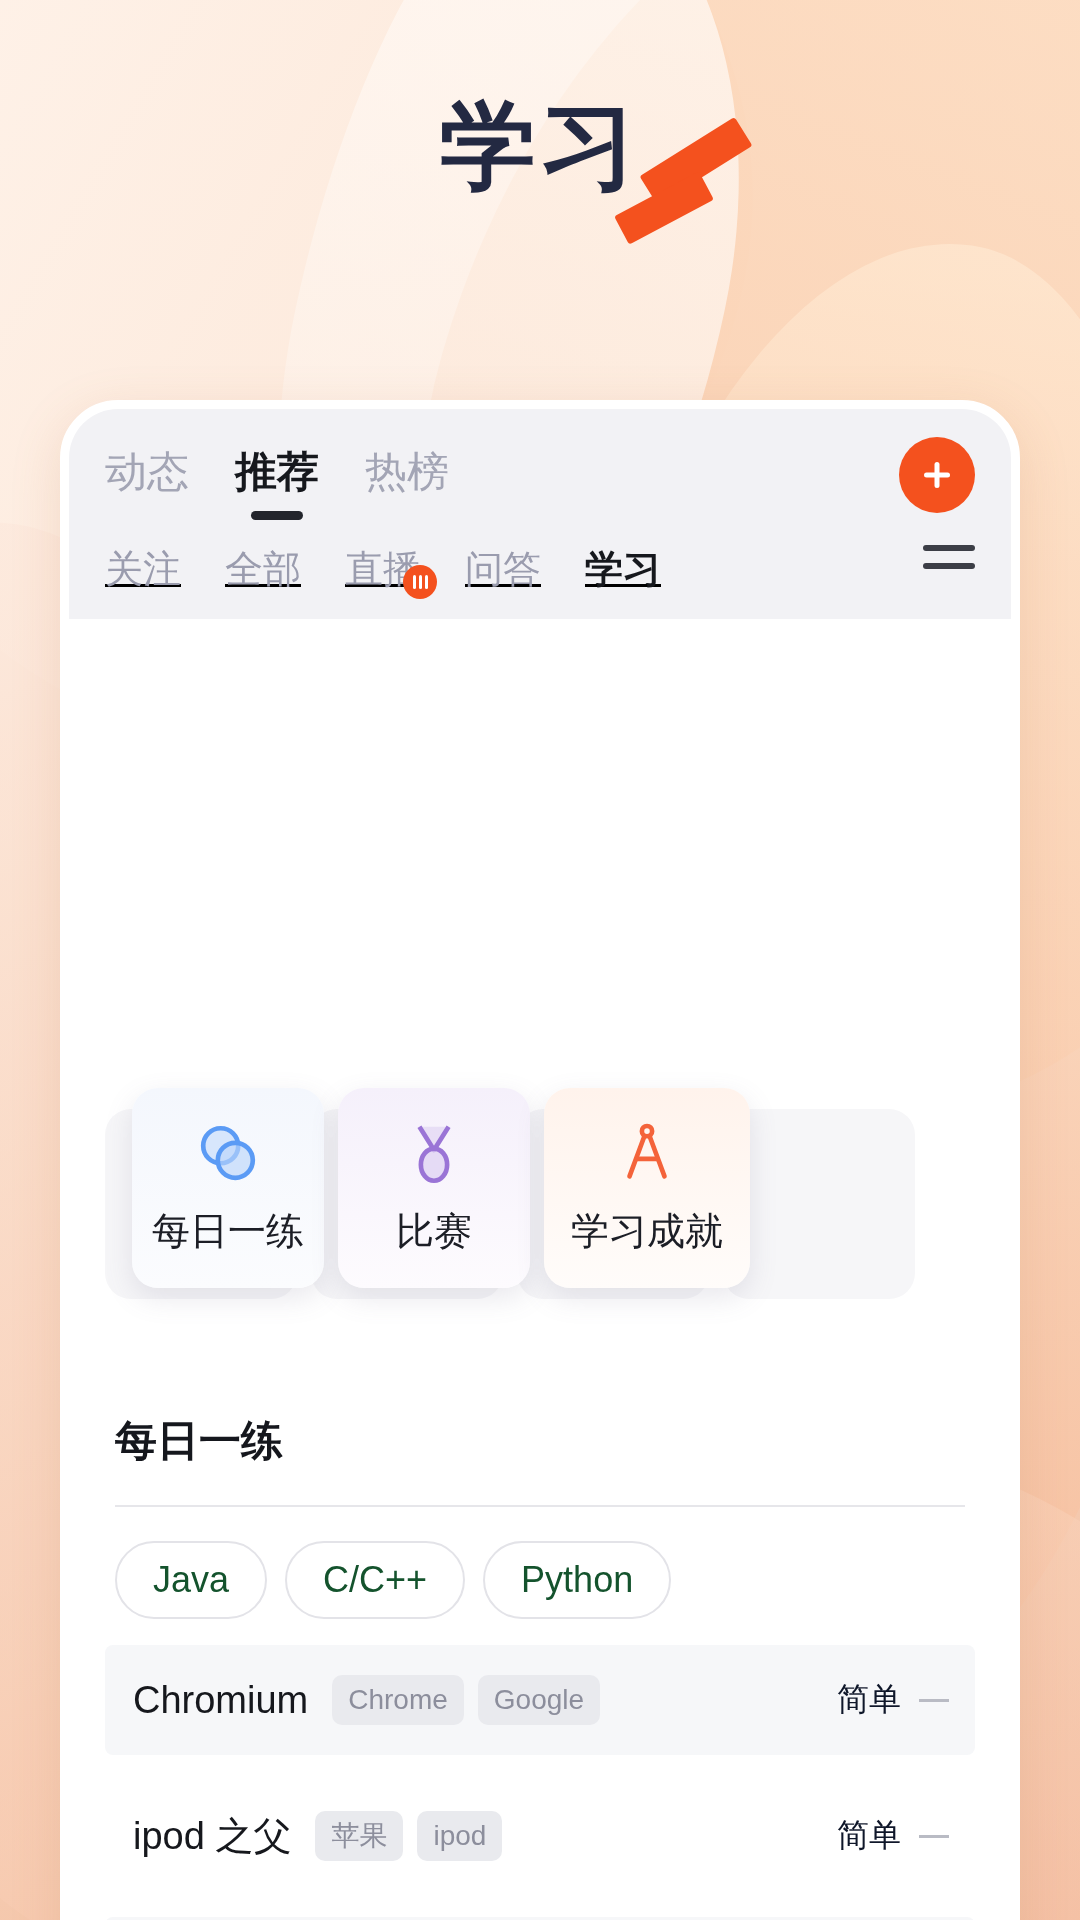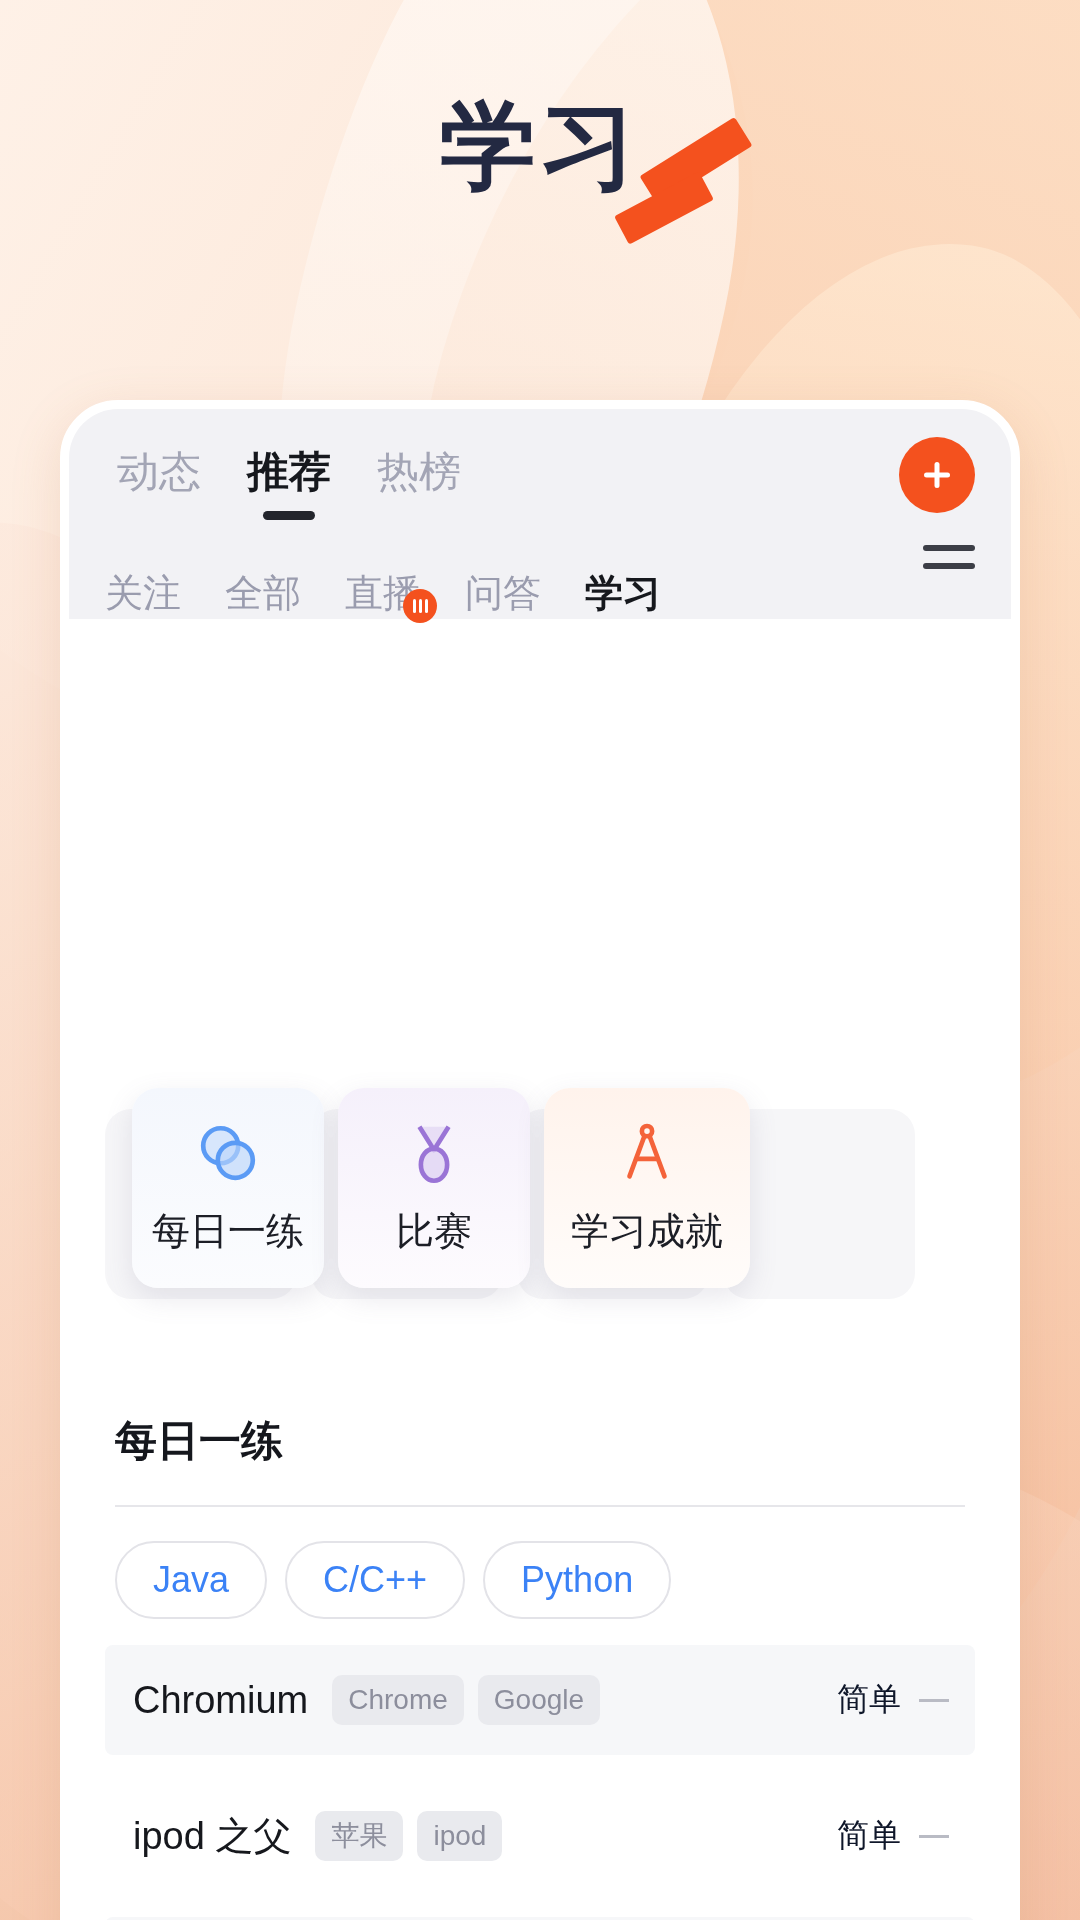--- a/index.html
+++ b/index.html
@@ -44,35 +44,35 @@
   .phone {
     position:absolute; top:400px; left:60px; width:960px; height:1560px;
     border:9px solid #ffffff; border-top-left-radius:58px; border-top-right-radius:58px;
     background:#ffffff; z-index:2; overflow:hidden;
     box-shadow:0 14px 50px rgba(190,120,80,.18);
   }
   .phone-inner { position:absolute; inset:0; background:#ffffff; overflow:hidden; }
 
   
   .app-header { background:#f2f2f5; padding:22px 36px 0 36px; }
-  .toptabs { display:flex; align-items:center; position:relative; height:88px;margin-left:12px; }
+  .toptabs { display:flex; align-items:center; position:relative; height:88px; }
   .toptab { font-size:42px; color:#a3a5b5; margin-right:46px; position:relative; padding-bottom:6px; }
   .toptab.active { color:#16181d; font-weight:bold; }
   .toptab.active::after { content:""; position:absolute; left:50%; transform:translateX(-50%);
       bottom:-14px; width:52px; height:9px; border-radius:5px; background:#23252c; }
   .plus-btn { position:absolute; right:0; top:6px; width:76px; height:76px; border-radius:50%;
       background:#f4511e; display:flex; align-items:center; justify-content:center; }
   .plus-btn svg { display:block; }
 
   .searchbar { margin-top:32px; height:86px; background:#ffffff; border-radius:43px;
       display:flex; align-items:center; padding:0 30px; }
   .searchbar .s-ico { margin-right:22px; display:flex; }
   .search-text { font-size:36px; color:#9ea0b0; }
 
-  .filters { display:flex; align-items:flex-end; height:100px; position:relative; }
+  .filters { display:flex; align-items:center; height:100px; position:relative;text-decoration:underline; }
   .filter { font-size:38px; color:#9a9cae; margin-right:44px; position:relative; }
   .filter.active { color:#16181d; font-weight:bold; }
   .live-badge { position:absolute; right:-16px; bottom:-4px; width:34px; height:34px;
       border-radius:50%; background:#f4511e; display:flex; align-items:center; justify-content:center; }
   .live-badge i { display:block; width:3px; height:14px; background:#fff; margin:0 1.5px; border-radius:2px; }
   .hamburger { position:absolute; right:0; top:26px; width:52px; }
   .hamburger span { display:block; height:6px; background:#3c3e46; border-radius:3px; margin-bottom:12px; }
   .hamburger span:last-child { margin-bottom:0; }
 
   
@@ -95,21 +95,21 @@
            align-items:flex-end; justify-content:center; padding-bottom:36px; font-size:36px; color:#3b3d47; }
 
   
   .content { position:absolute; top:900px; left:0; right:0; bottom:0; background:#fff;
              padding:0 36px; z-index:3; }
   .sec-title { font-size:42px; font-weight:bold; color:#15171d; padding:104px 0 0 10px; }
   .hr { height:2px; background:#e6e6ea; margin:36px 10px 0 10px; }
 
   .chips { display:flex; gap:18px; padding:34px 10px 0 10px; }
   .chip { height:78px; border-radius:39px; border:2px solid #e3e3e8; background:#fff;
-          display:flex; align-items:center; padding:0 36px; font-size:36px; color:#3b82f6; }
+          display:flex; align-items:center; padding:0 36px; font-size:36px; color:#14532d; }
   .chip.active { background:#4e515e; border-color:#4e515e; color:#fff; }
 
   .qrow { display:flex; align-items:center; height:110px; padding:0 26px 0 28px; margin-top:26px; }
   .qrow.alt { background:#f6f7f9; border-radius:8px;justify-content:flex-end; }
   .qtitle { font-size:38px; color:#16181d; margin-right:24px; white-space:nowrap; }
   .qtag { height:50px; border-radius:10px; background:#e9eaee; color:#8c8e9c; font-size:28px;
           display:flex; align-items:center; padding:0 16px; margin-right:14px; white-space:nowrap; }
   .qright { margin-left:auto; display:flex; align-items:center; gap:18px; }
   .qlevel { font-size:32px; color:#0f172a; }
   .qdash { width:30px; height:3px; background:#b9bbc4; }

